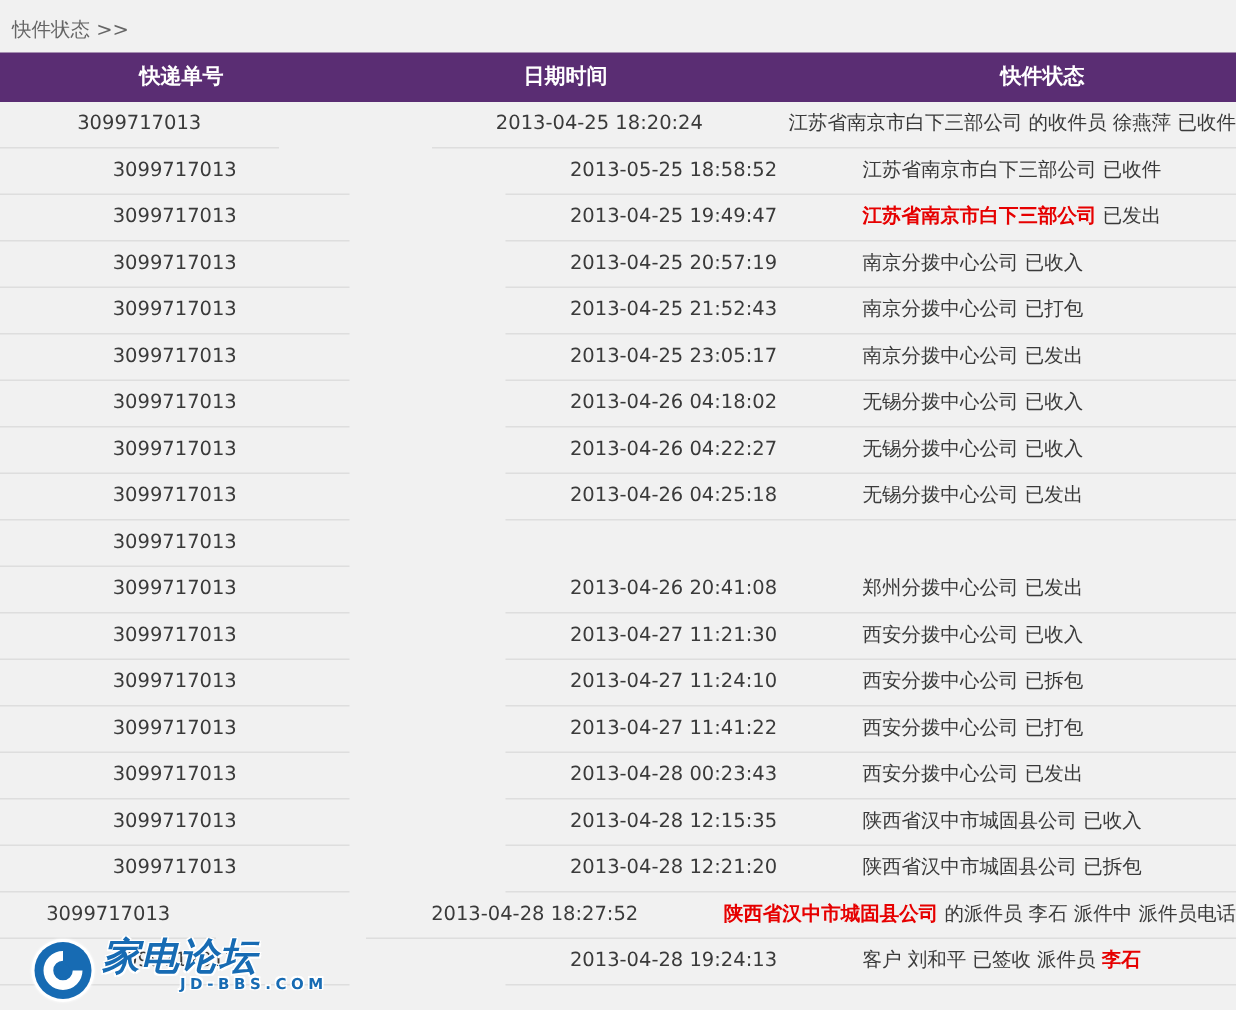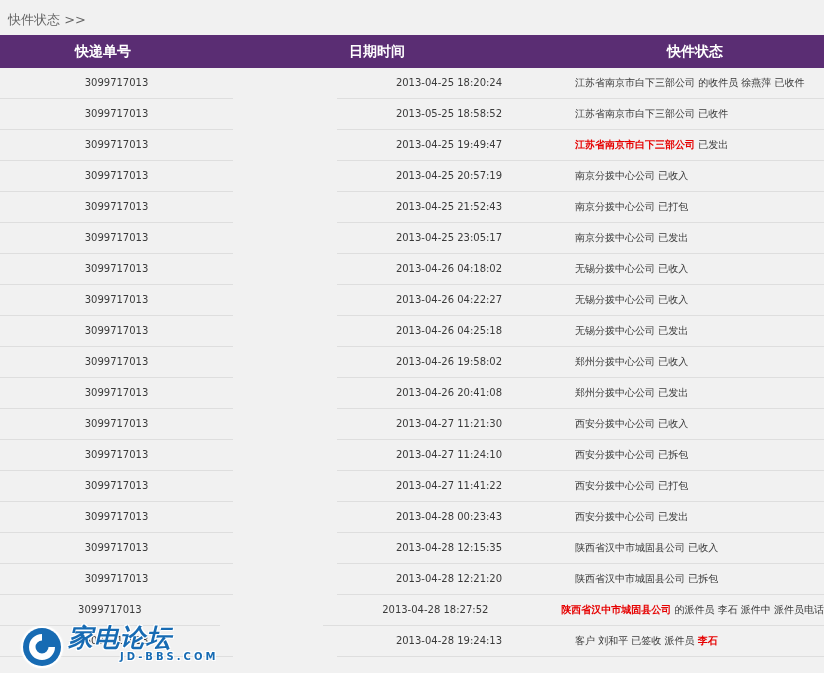--- a/index.html
+++ b/index.html
@@ -19,25 +19,25 @@
     font-size:13px;color:var(--title-text);
   }
   .table-header{
     position:relative;height:33px;background:var(--header-bg);
   }
   .th{
     position:absolute;top:0;transform:translateX(-50%);
     line-height:33px;font-size:14px;font-weight:bold;color:var(--header-text);
     white-space:nowrap;
   }
-  .th-no{left:103px;}
+  .th-no{left:121px;}
   .th-date{left:377px;}
   .th-status{left:695px;}
   .rows{width:824px;}
-  .row{display:flex;height:31px;box-sizing:border-box;font-size:10px;line-height:30px;gap:47px;}
+  .row{display:flex;height:31px;box-sizing:border-box;font-size:13px;line-height:30px;gap:47px;}
   .cell-no{
     width:233px;box-sizing:border-box;text-align:center;
     border-bottom:1px solid var(--row-border);white-space:nowrap;
   }
   .col-gap{width:10px;}
   .cell-right{
     flex:1;display:flex;box-sizing:border-box;
     border-bottom:1px solid var(--row-border);
   }
   .cell-date{width:224px;text-align:center;white-space:nowrap;}
@@ -151,24 +151,20 @@
     <div class="col-gap"></div>
     <div class="cell-right">
       <div class="cell-date">2013-04-26 04:25:18</div>
       <div class="cell-status"><span class="seg">无锡分拨中心公司 已发出</span></div>
     </div>
   </div>
 
   <div class="row">
     <div class="cell-no">3099717013</div>
     <div class="col-gap"></div>
-    <div class="cell-right">
-      <div class="cell-date">2013-04-26 19:58:02</div>
-      <div class="cell-status"><span class="seg">郑州分拨中心公司 已收入</span></div>
-    </div>
   </div>
 
   <div class="row">
     <div class="cell-no">3099717013</div>
     <div class="col-gap"></div>
     <div class="cell-right">
       <div class="cell-date">2013-04-26 20:41:08</div>
       <div class="cell-status"><span class="seg">郑州分拨中心公司 已发出</span></div>
     </div>
   </div>

